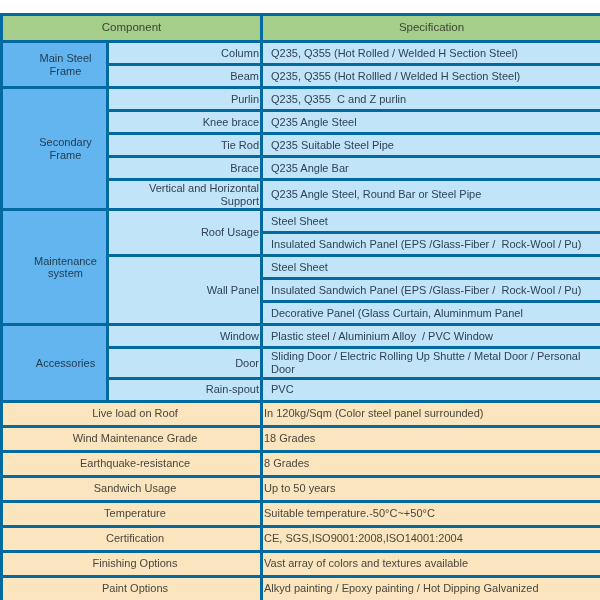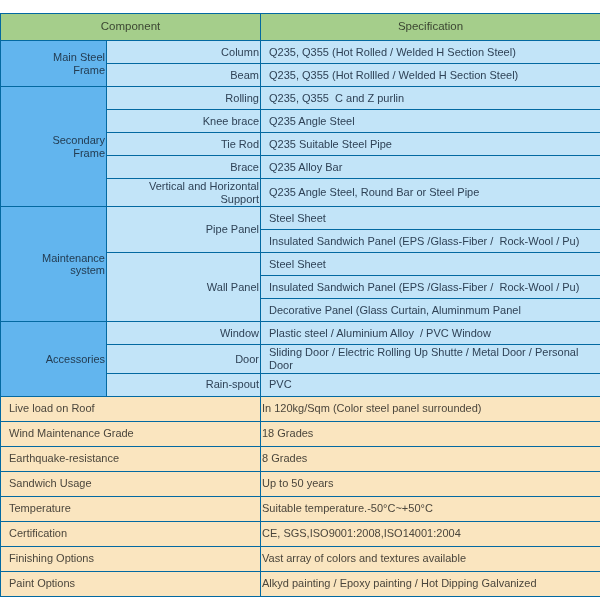--- a/index.html
+++ b/index.html
@@ -4,58 +4,58 @@
 <style>
   html,body{margin:0;padding:0;background:#ffffff;width:600px;}
   body{font-family:"Liberation Sans", sans-serif;}
   table{
     border-collapse:collapse;
     table-layout:fixed;
     width:600px;
     margin-top:13px;
   }
   td{
-    border:1px solid #0369a1;
+    border:3px solid #0369a1;
     font-size:11px;
     vertical-align:middle;
     overflow:hidden;
     white-space:pre-wrap;
     line-height:1.15;
     margin-left:28px;
   }
   tr.header-row{height:27px;}
   tr.blue-row{height:23px;}
   tr.cream-row{height:25px;}
   td.h{
     background:#a5ce8b;
     text-align:center;
     color:#3b4632;
     font-size:11.5px;
   }
   td.g{
     background:#62b5ee;
     color:#233c52;
     padding-left:23px;
-    text-align:right;
+    text-align:center;
   }
   td.c{
     background:#c2e4f8;
     color:#2f4256;
     text-align:right;
   }
   td.s{
     background:#c2e4f8;
     color:#2f4256;
     text-align:left;
     padding-left:8px;
   }
   td.pl{
     background:#fae5bf;
     color:#4b463c;
-    text-align:left;
+    text-align:center;
     padding-left:8px;
   }
   td.pv{
     background:#fae5bf;
     color:#4b463c;
     text-align:left;
   }
 </style>
 </head>
 <body>
@@ -77,43 +77,43 @@
       <td class="c">Column</td>
       <td class="s">Q235, Q355 (Hot Rolled / Welded H Section Steel)</td>
     </tr>
     <tr class="blue-row">
       <td class="c">Beam</td>
       <td class="s">Q235, Q355 (Hot Rollled / Welded H Section Steel)</td>
     </tr>
 
     <tr class="blue-row">
       <td class="g" rowspan="5">Secondary Frame</td>
-      <td class="c">Rolling</td>
+      <td class="c">Purlin</td>
       <td class="s">Q235, Q355  C and Z purlin</td>
     </tr>
     <tr class="blue-row">
       <td class="c">Knee brace</td>
       <td class="s">Q235 Angle Steel</td>
     </tr>
     <tr class="blue-row">
       <td class="c">Tie Rod</td>
       <td class="s">Q235 Suitable Steel Pipe</td>
     </tr>
     <tr class="blue-row">
       <td class="c">Brace</td>
-      <td class="s">Q235 Alloy Bar</td>
+      <td class="s">Q235 Angle Bar</td>
     </tr>
     <tr class="blue-row">
       <td class="c">Vertical and Horizontal Support</td>
       <td class="s">Q235 Angle Steel, Round Bar or Steel Pipe</td>
     </tr>
 
     <tr class="blue-row">
       <td class="g" rowspan="5">Maintenance system</td>
-      <td class="c" rowspan="2">Pipe Panel</td>
+      <td class="c" rowspan="2">Roof Usage</td>
       <td class="s">Steel Sheet</td>
     </tr>
     <tr class="blue-row">
       <td class="s">Insulated Sandwich Panel (EPS /Glass-Fiber /  Rock-Wool / Pu)</td>
     </tr>
     <tr class="blue-row">
       <td class="c" rowspan="3">Wall Panel</td>
       <td class="s">Steel Sheet</td>
     </tr>
     <tr class="blue-row">

